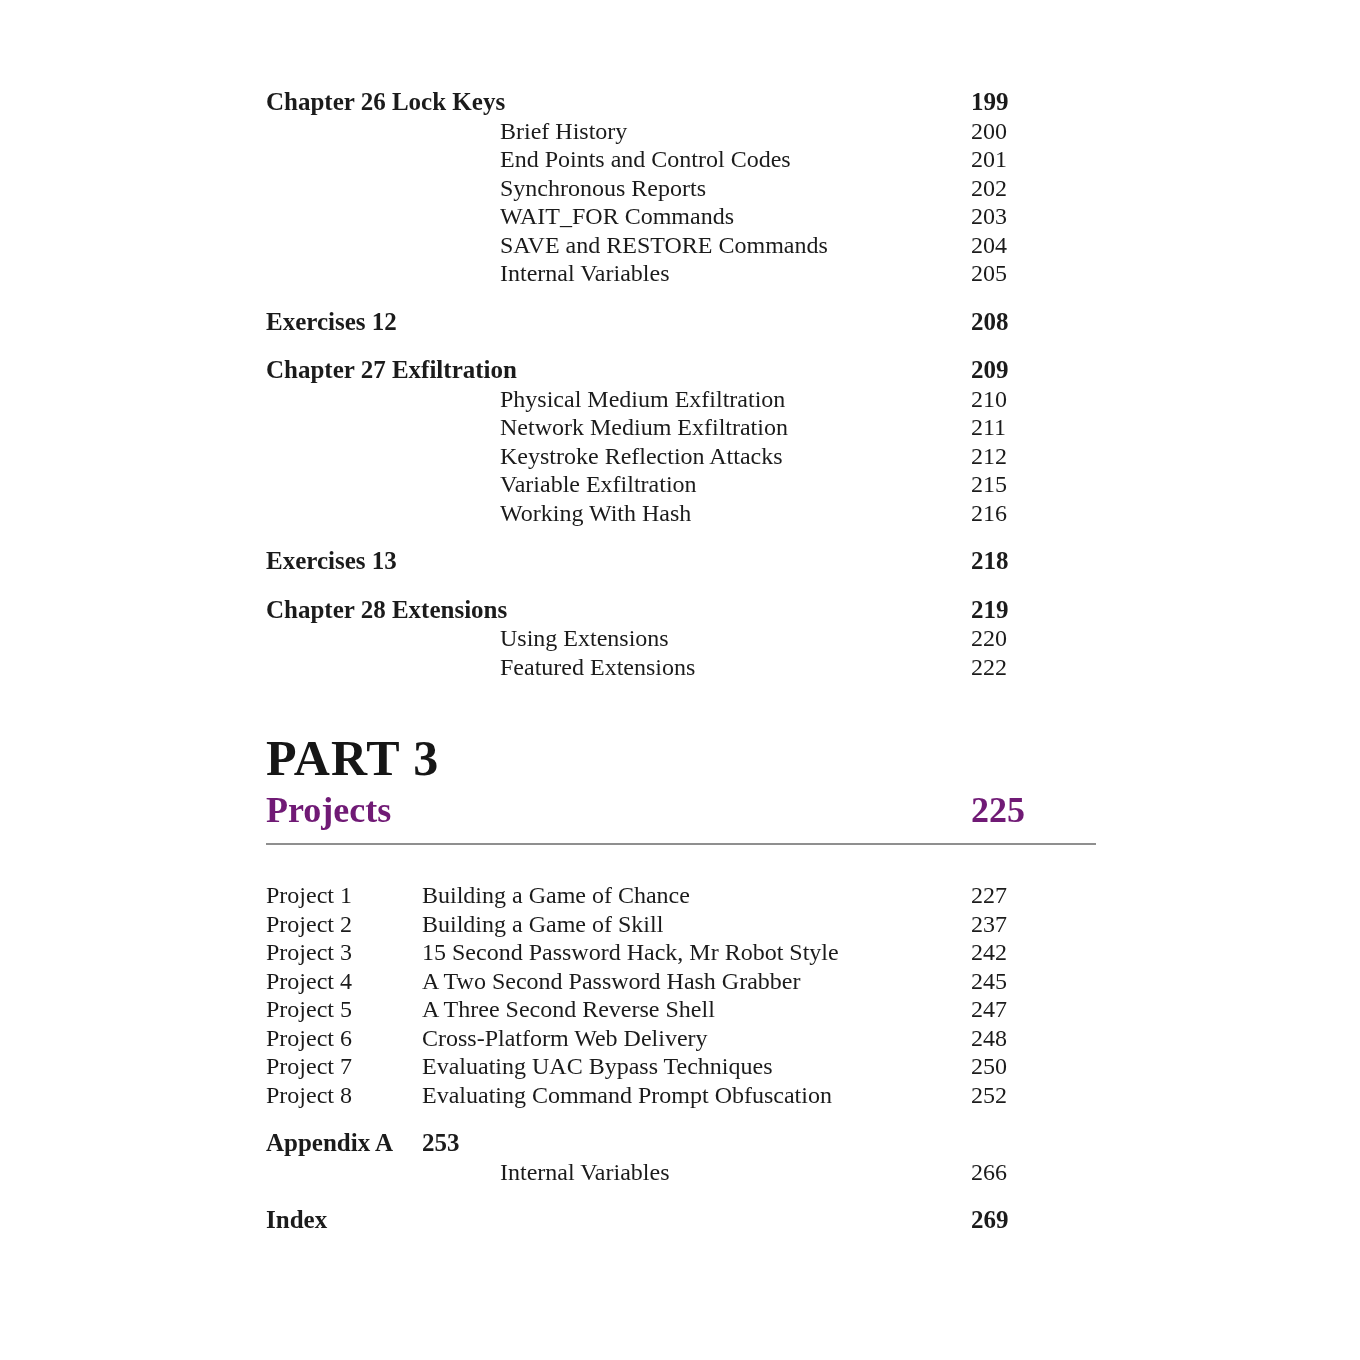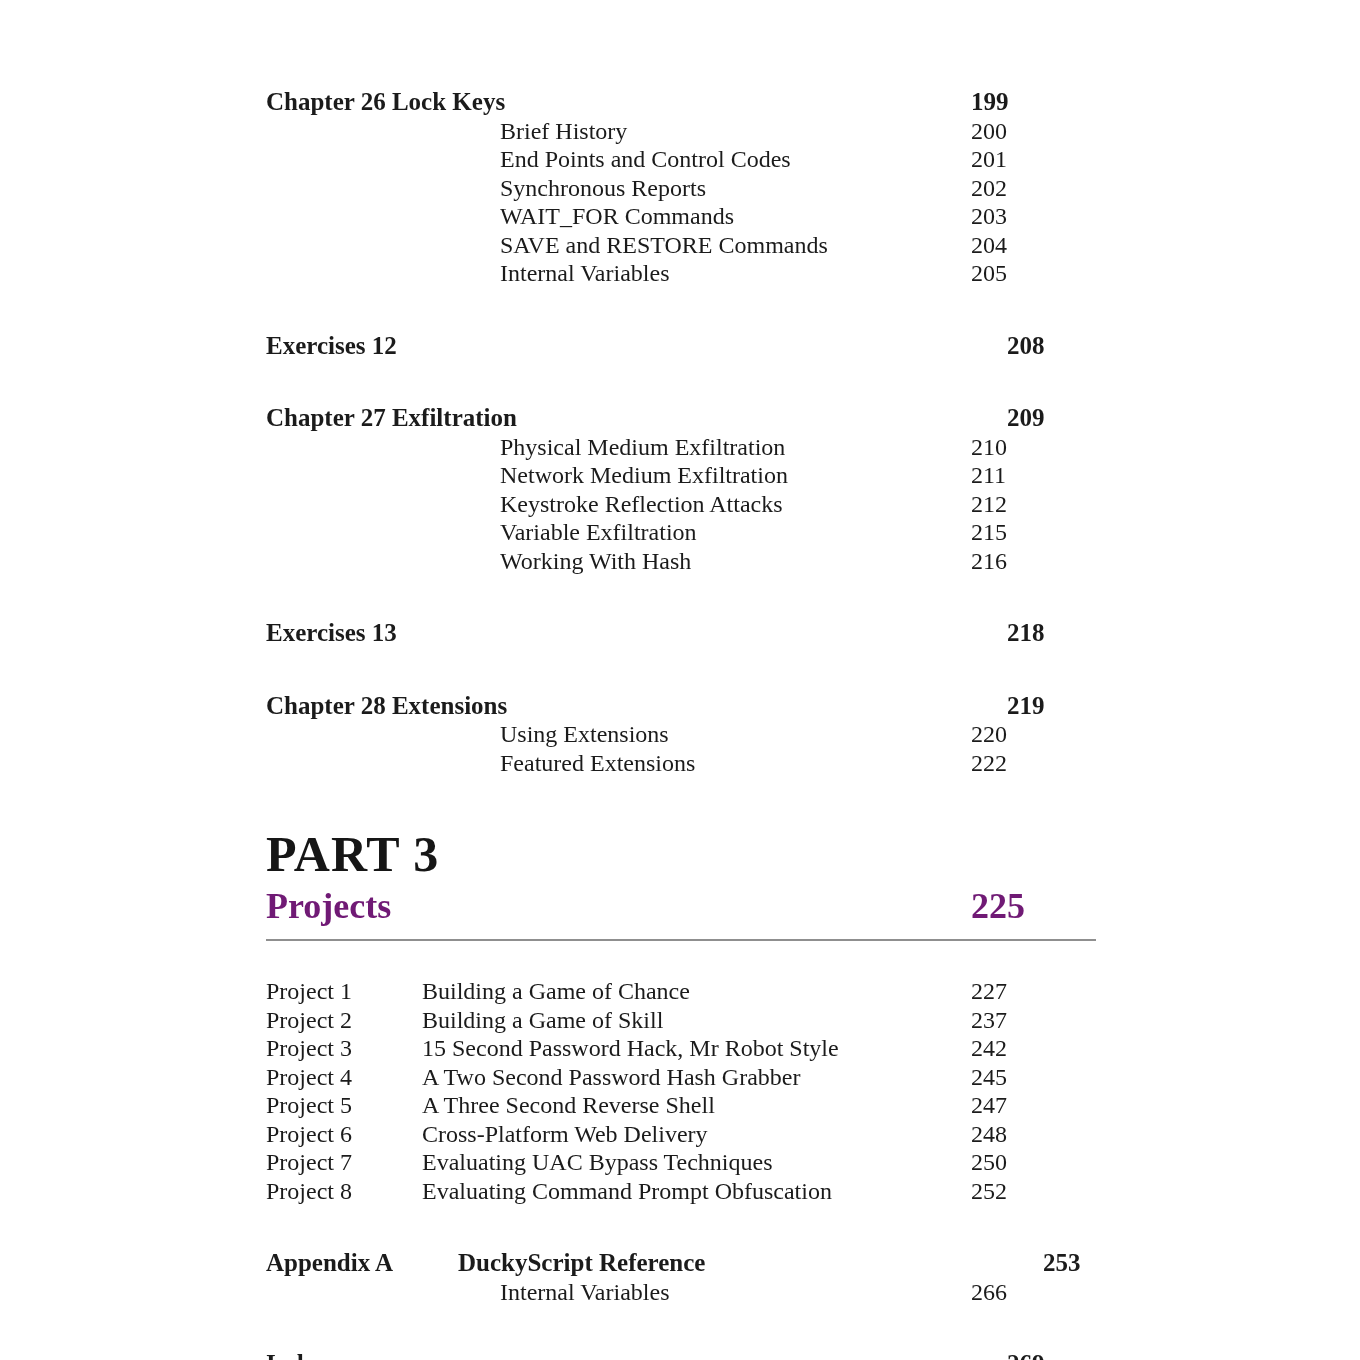--- a/index.html
+++ b/index.html
@@ -26,21 +26,21 @@
     display: flex;
     align-items: baseline;
     font-size: 24px;
     line-height: 28.5px;
     white-space: nowrap;
   }
   .lbl    { width: 705px; flex: none; }
   .num    { flex: none; text-align: left; }
   .bold   { font-weight: bold; font-size: 25px; }
   .sub .lbl { padding-left: 234px; box-sizing: border-box; }
-  .gap    { margin-top: 44px; gap: 36px; }
+  .gap    { margin-top: 20px; }
 
   
   .part-block { margin-top: 50px; }
   .part-kicker {
     font-size: 50px;
     font-weight: bold;
     line-height: 54px;
     letter-spacing: 1px;
     color: #161616;
   }
@@ -200,21 +200,20 @@
       </div>
       <div class="row">
         <span class="proj-label">Project 8</span>
         <span class="proj-title">Evaluating Command Prompt Obfuscation</span>
         <span class="num">252</span>
       </div>
     </div>
 
     <div class="row bold gap">
       <span class="appx-label">Appendix A</span>
-      <span class="appx-title">DuckyScript Reference</span>
       <span class="num">253</span>
     </div>
     <div class="row sub">
       <span class="lbl">Internal Variables</span>
       <span class="num">266</span>
     </div>
 
     <div class="row bold gap">
       <span class="lbl">Index</span>
       <span class="num">269</span>

